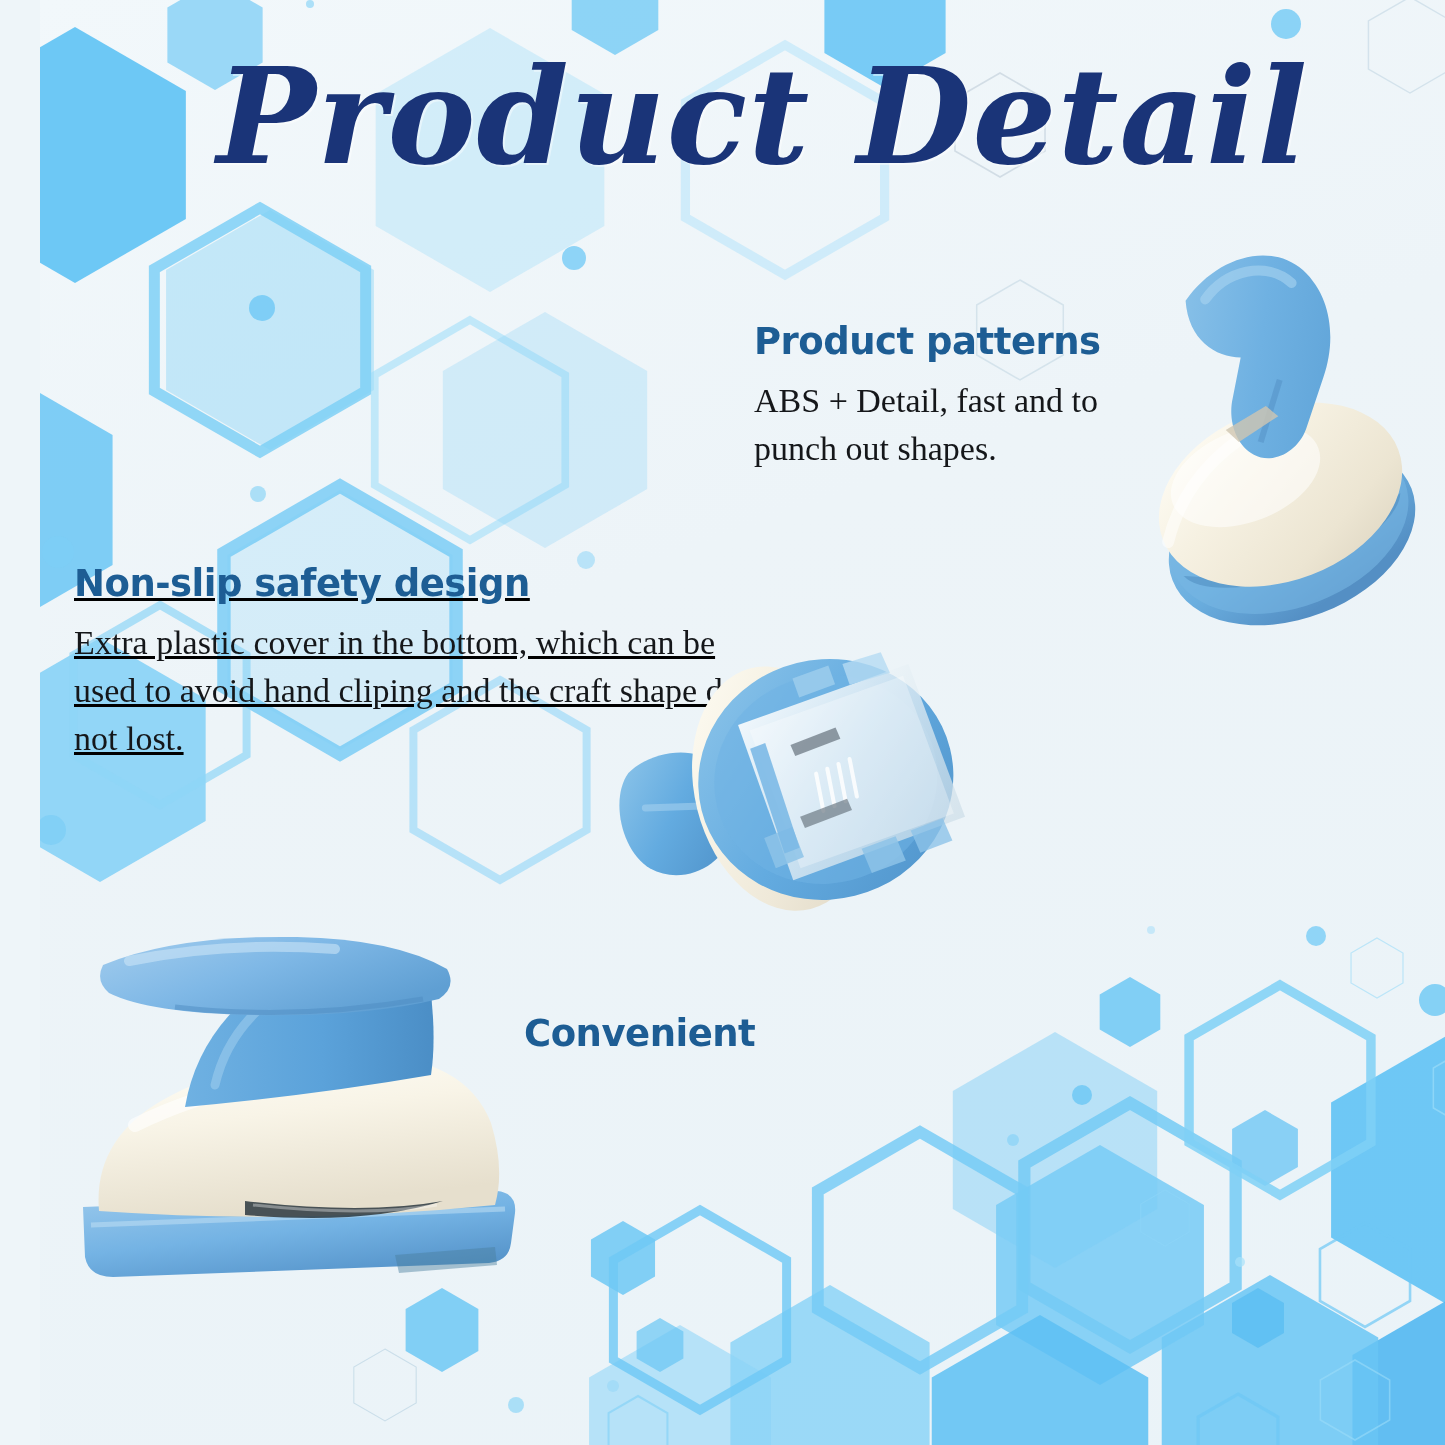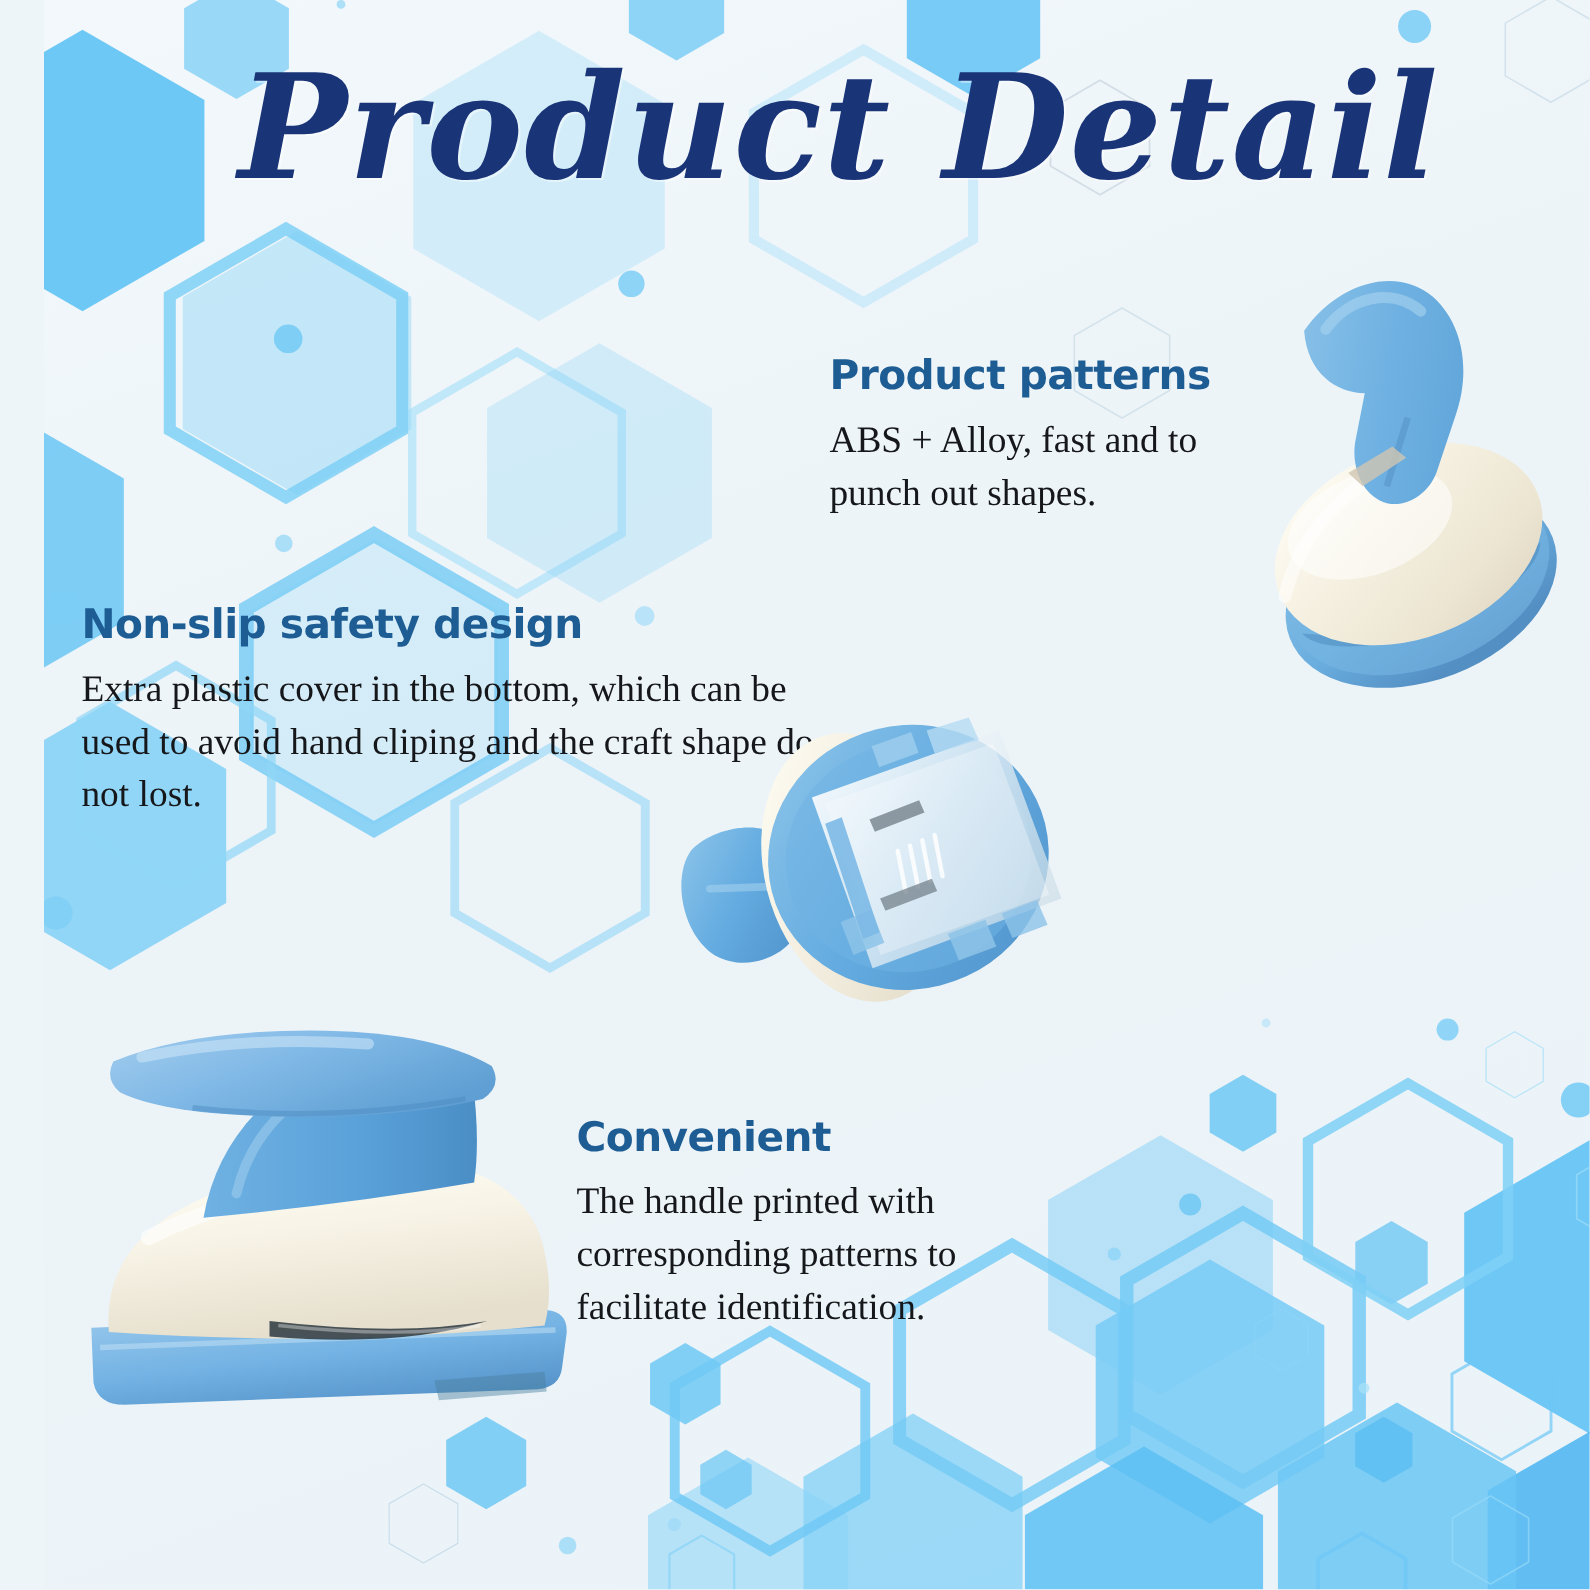--- a/index.html
+++ b/index.html
@@ -50,21 +50,21 @@
     line-height:1.1;
   }
   .block p{
     margin:0;
     font-family:"Liberation Serif", serif;
     font-size:34px;
     line-height:1.42;
     color:#15171a;
   }
   .b-material{ left:714px; top:322px; width:400px; }
-  .b-nonslip { left:34px;  top:548px; width:680px; }
+  .b-nonslip { left:34px;  top:564px; width:680px;text-decoration:underline; }
   .b-convenient{ left:484px; top:1014px; width:430px; }
 
   
   .photo{position:absolute;}
   .p-top   { left:1045px; top:235px;  width:400px; height:450px; }
   .p-mid   { left:565px;  top:615px;  width:430px; height:340px; }
   .p-bottom{ left:25px;   top:925px;  width:470px; height:370px; }
   .photo svg{display:block;width:100%;height:100%;}
 </style>
 </head>
@@ -162,31 +162,30 @@
       <circle cx="476" cy="1405" r="8" fill="#8ed5f7" opacity=".70"></circle>
       <circle cx="573" cy="1386" r="6" fill="#9bd9f8" opacity=".65"></circle>
       <circle cx="1200" cy="1262" r="5" fill="#a8e1fa" opacity=".70"></circle>
     </g>
   </svg>
 
   <div class="title">Product Detail</div>
 
   <div class="block b-material">
     <h2>Product patterns</h2>
-    <p>ABS + Alloy, fast and to punch out shapes.</p>
+    <p>ABS + Detail, fast and to punch out shapes.</p>
   </div>
 
   <div class="block b-nonslip">
     <h2>Non-slip safety design</h2>
     <p>Extra plastic cover in the bottom, which can be used to avoid hand cliping and the craft shape do not lost.</p>
   </div>
 
   <div class="block b-convenient">
     <h2>Convenient</h2>
-    <p>The handle printed with corresponding patterns to facilitate identification.</p>
   </div>
 
   <div class="photo p-top">
     <svg viewBox="0 0 400 450" xmlns="http://www.w3.org/2000/svg">
       <defs>
         <linearGradient id="handleG" x1="0" y1="0" x2="1" y2="1">
           <stop offset="0%" stop-color="#8cc3e9"></stop>
           <stop offset="45%" stop-color="#6fb1e2"></stop>
           <stop offset="100%" stop-color="#5a9fd4"></stop>
         </linearGradient>

